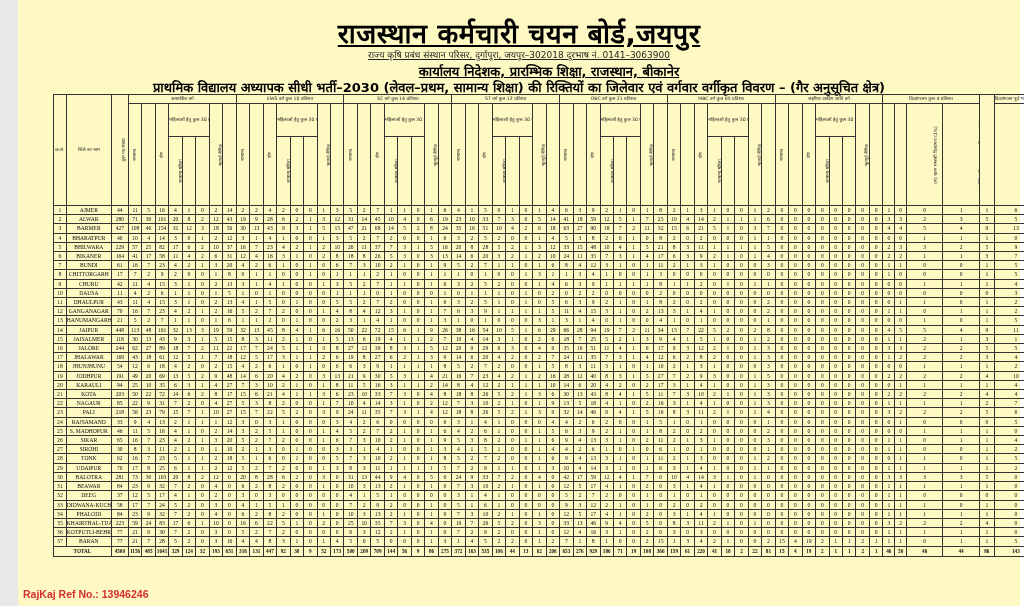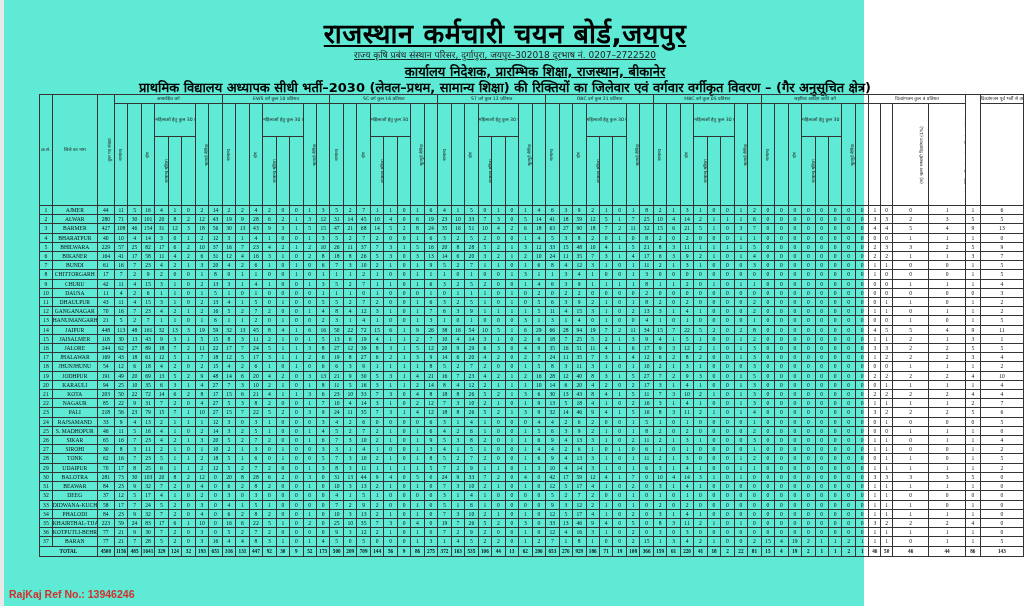--- a/index.html
+++ b/index.html
@@ -1,18 +1,18 @@
 <!DOCTYPE html>
 <html><head>
 <meta charset="utf-8">
 <style>
   html,body{margin:0;padding:0;}
   body{width:1024px;height:606px;overflow:hidden;background:#fff;font-family:"DejaVu Serif",serif;position:relative;}
   .side-strip{position:absolute;left:0;top:0;width:22px;height:606px;background:#e8e8e8;}
-  .page{position:absolute;left:4px;top:0;width:860px;height:606px;background:#5eead4;}
+  .page{position:absolute;left:18px;top:0;width:1002px;height:606px;background:#fef9c3;}
   .hdr{position:absolute;left:0;width:1002px;text-align:center;color:#000;}
   .h1{top:14px;font-size:27px;font-weight:bold;text-decoration:underline;font-family:"DejaVu Sans",sans-serif;letter-spacing:0.5px;}
   .h2{top:48px;font-size:9px;text-decoration:underline;font-family:"DejaVu Sans",sans-serif;color:#222;}
   .h3{top:62px;font-size:13px;font-weight:bold;text-decoration:underline;font-family:"DejaVu Sans",sans-serif;left:30px;}
   .h4{top:78px;font-size:13px;font-weight:bold;font-family:"DejaVu Sans",sans-serif;}
   table.grid{position:absolute;left:35px;top:94px;border-collapse:collapse;table-layout:fixed;width:985px;}
   table.grid td, table.grid th{border:1px solid #333;padding:0;font-size:5.6px;line-height:8.2px;height:8.2px;text-align:center;overflow:hidden;white-space:nowrap;color:#111;font-family:"Liberation Serif",serif;font-weight:normal;}
   table.grid th{font-size:4.6px;line-height:6px;color:#222;font-family:"DejaVu Sans",sans-serif;}
   th.grp{height:22px;font-size:5px;}
   th.sub{height:18px;white-space:normal;}
@@ -23,21 +23,21 @@
   td.sn{font-size:4.4px;}
   tr.total td{font-weight:bold;font-size:5.2px;height:9px;}
   .ref{position:absolute;left:5px;top:588px;font-size:10.5px;font-weight:bold;color:#d32f2f;font-family:"Liberation Sans",sans-serif;}
 </style>
 </head>
 <body>
 
 <div class="side-strip"></div>
 <div class="page">
   <div class="hdr h1">राजस्थान कर्मचारी चयन बोर्ड,जयपुर</div>
-  <div class="hdr h2">राज्य कृषि प्रबंध संस्थान परिसर, दुर्गापुरा, जयपुर–302018 दूरभाष नं. 0207–2722520</div>
+  <div class="hdr h2">राज्य कृषि प्रबंध संस्थान परिसर, दुर्गापुरा, जयपुर–302018 दूरभाष नं. 0141–3063900</div>
   <div class="hdr h3">कार्यालय निदेशक, प्रारम्भिक शिक्षा, राजस्थान, बीकानेर</div>
   <div class="hdr h4">प्राथमिक विद्यालय अध्यापक सीधी भर्ती–2030 (लेवल–प्रथम, सामान्य शिक्षा) की रिक्तियों का जिलेवार एवं वर्गवार वर्गीकृत विवरण – (गैर अनुसूचित क्षेत्र)</div>
 
   <table class="grid" id="grid">
     <colgroup id="cols">
         <col style="width: 12px;">
         <col style="width: 42px;">
         <col style="width: 16px;">
         <col style="width: 12.6px;">
         <col style="width: 12.6px;">

